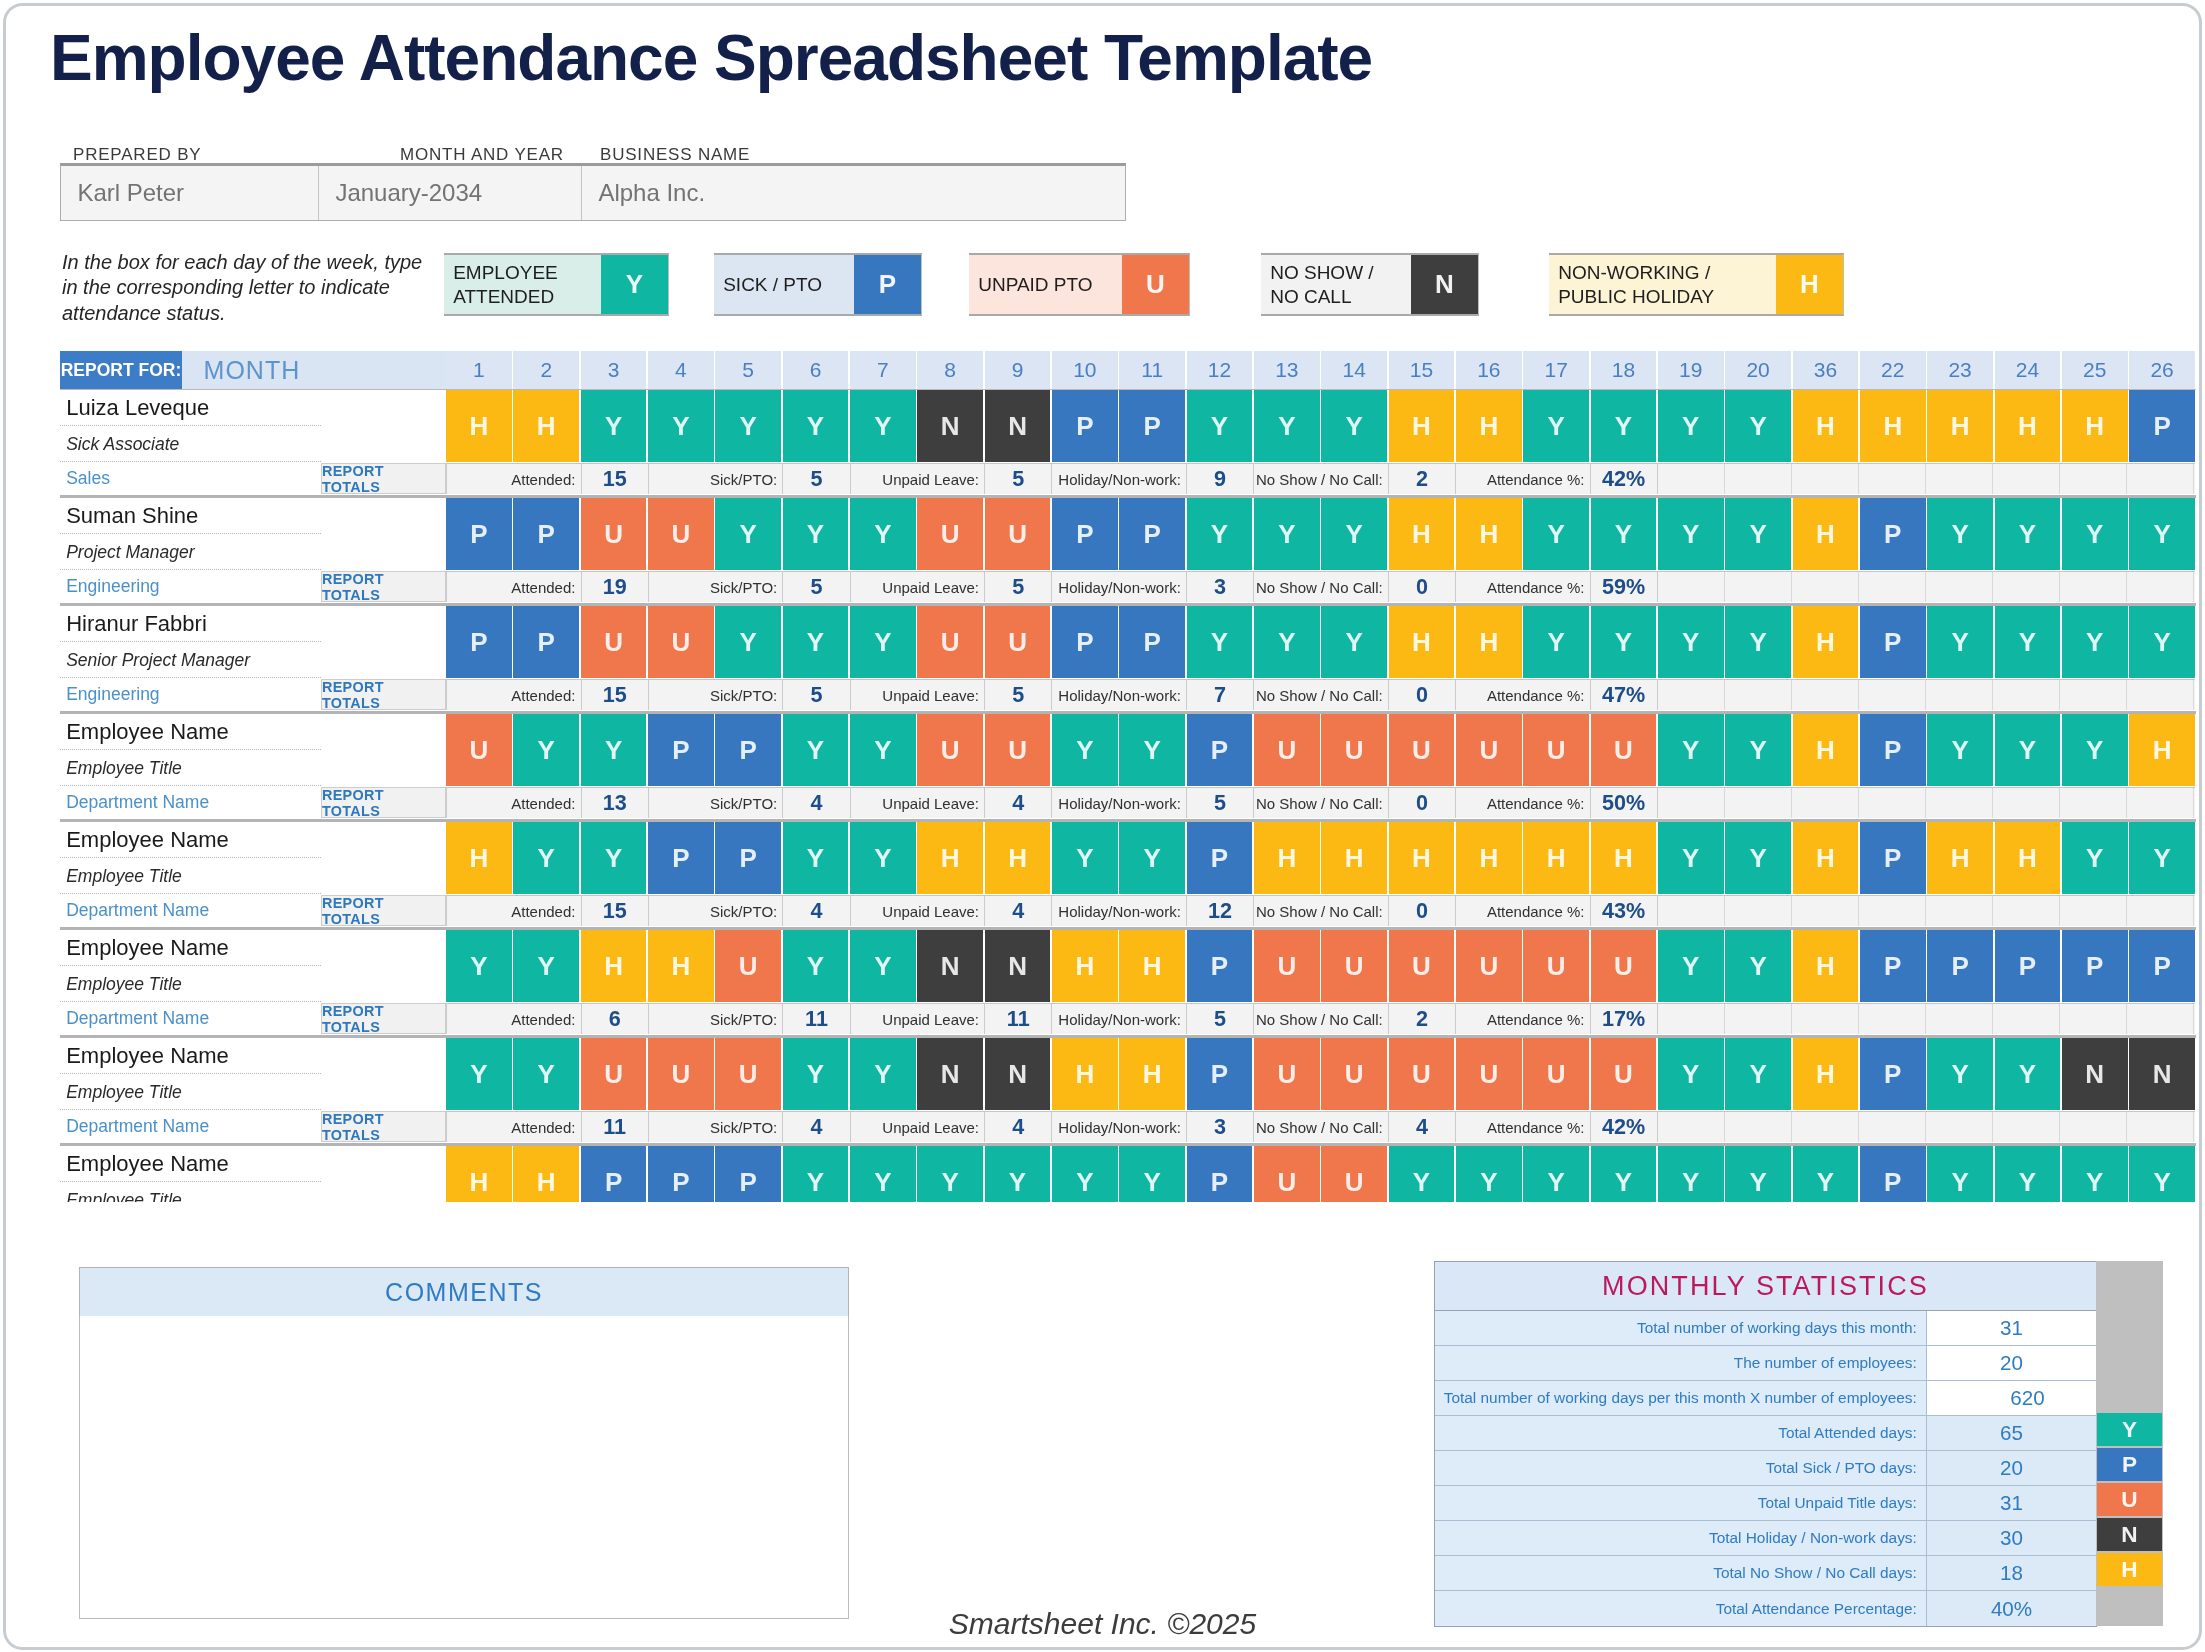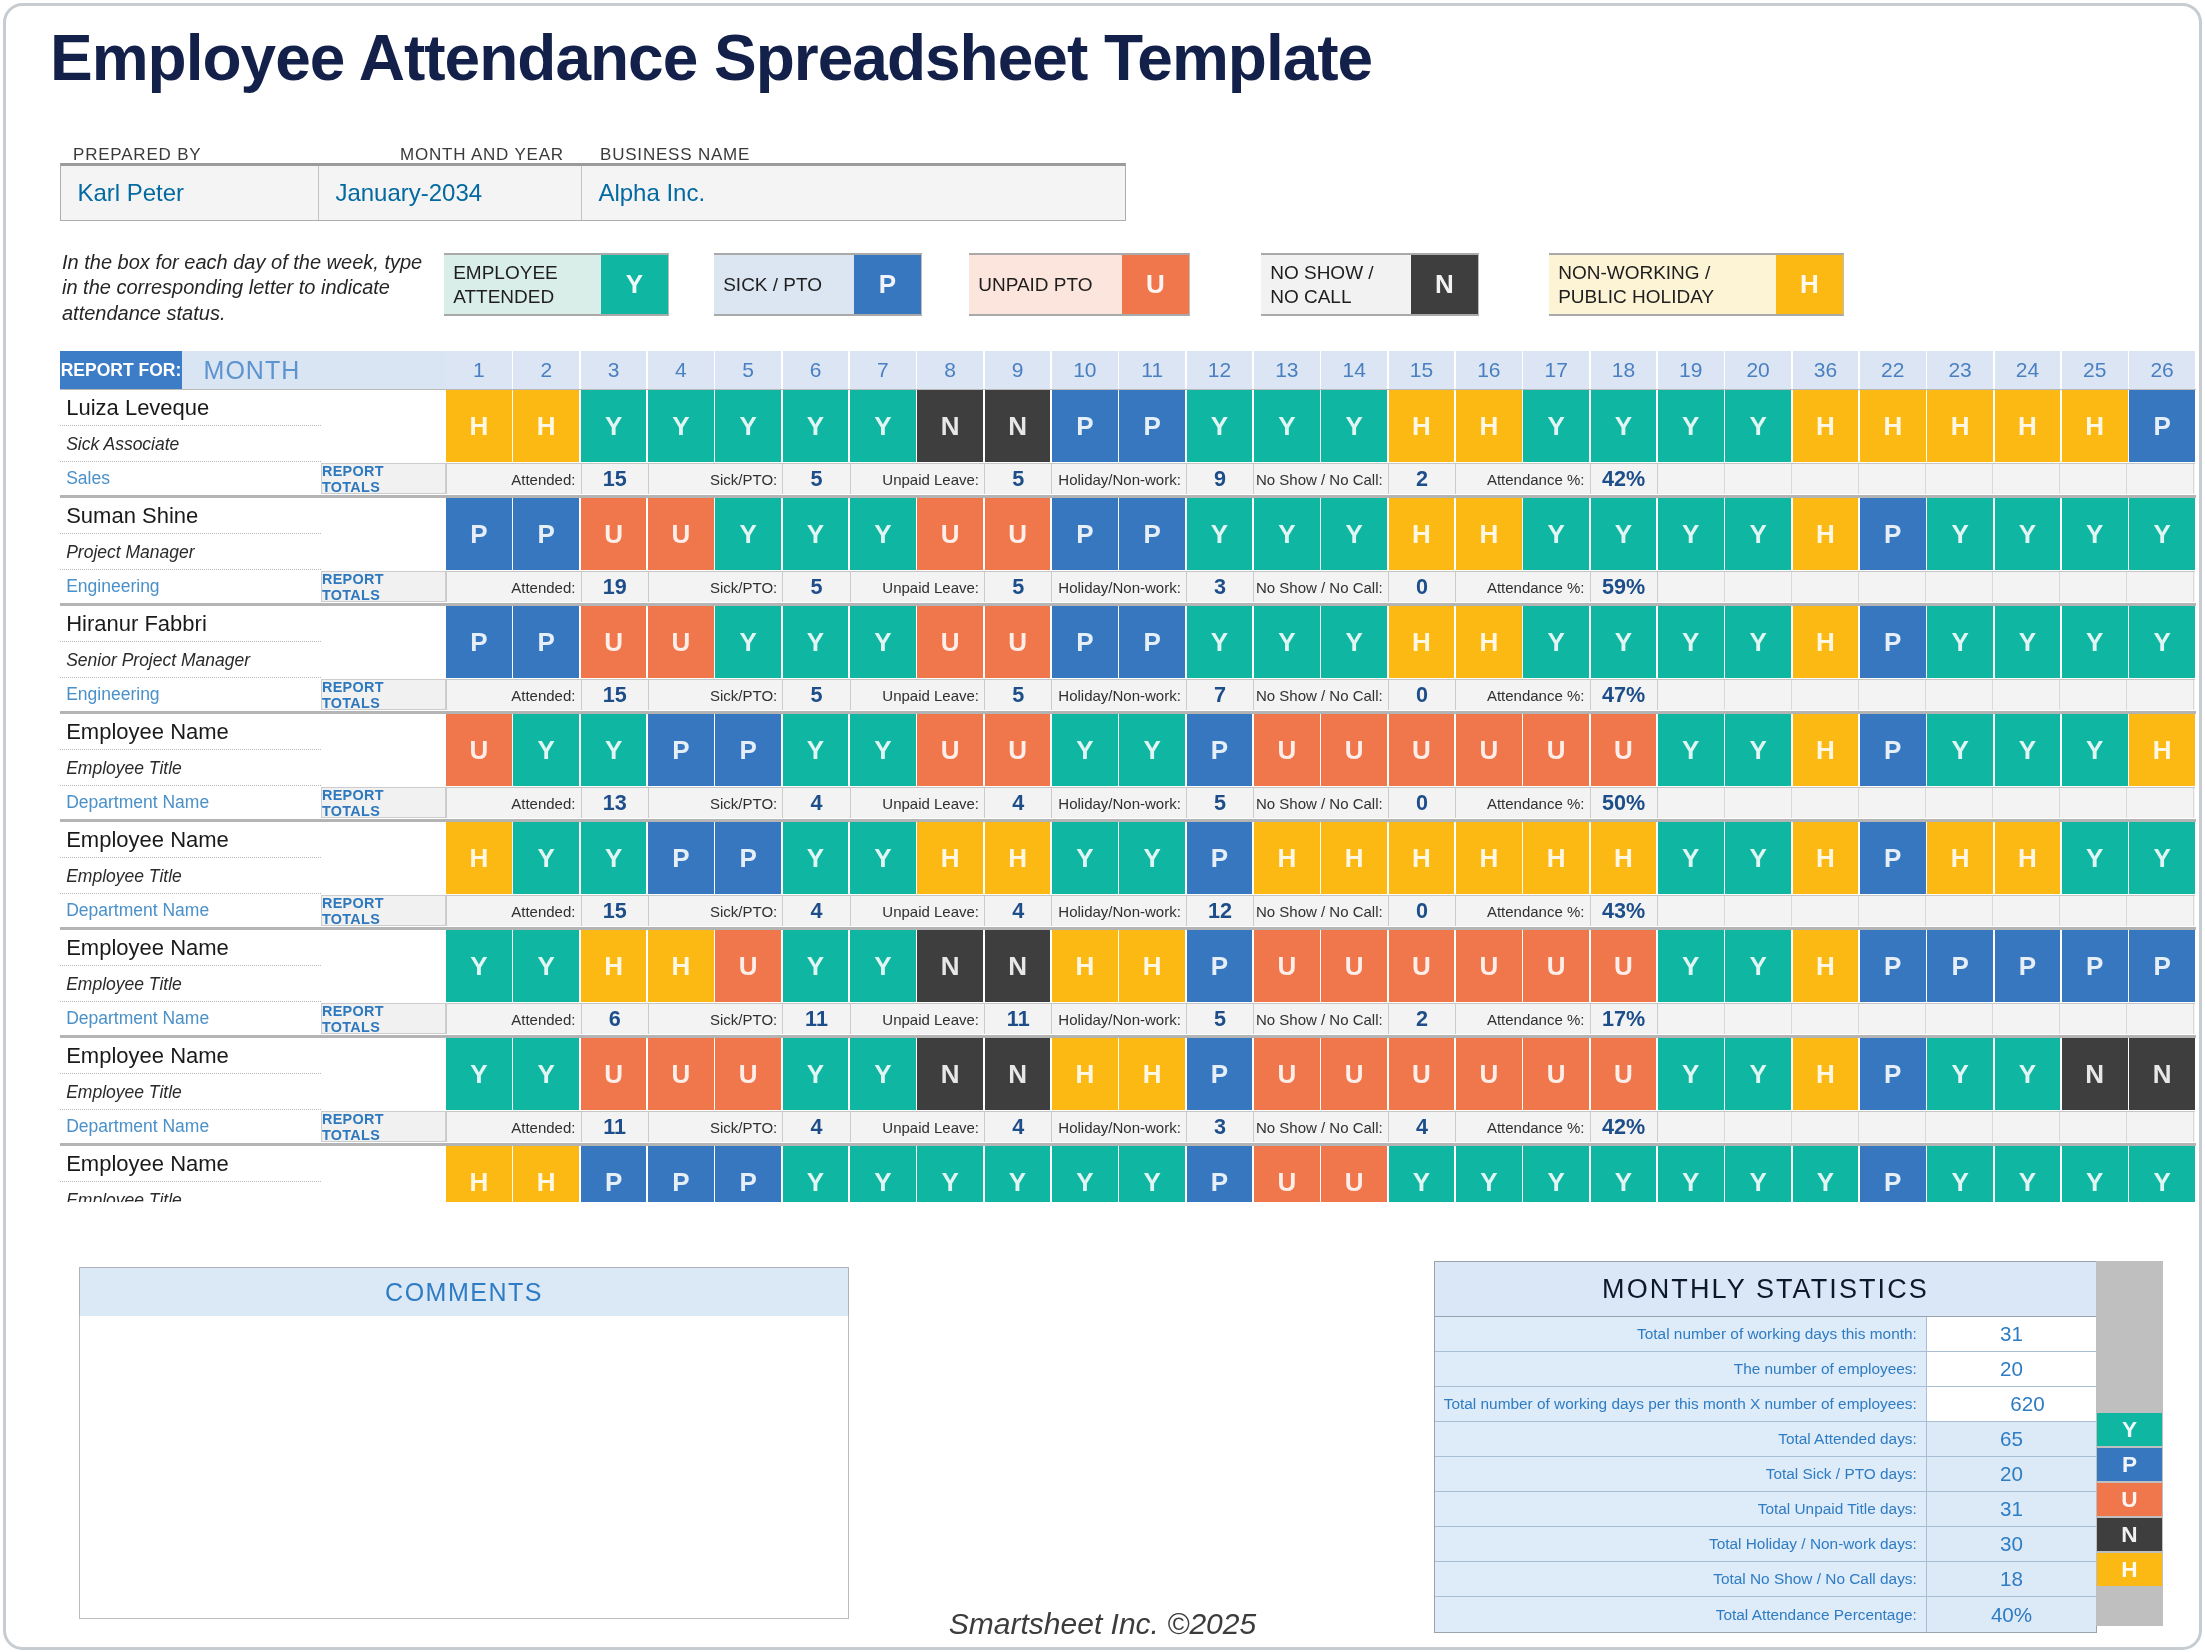--- a/index.html
+++ b/index.html
@@ -4,21 +4,21 @@
 <style>
   html,body{margin:0;padding:0;background:#ffffff;}
   body{width:2205px;height:1653px;position:relative;font-family:"Liberation Sans",sans-serif;overflow:hidden;}
   .page-border{position:absolute;inset:3.1px;border:3.6px solid #c7ccd1;border-radius:19.5px;pointer-events:none;z-index:50;}
 
   .title{position:absolute;left:50px;top:20.6px;font-size:64px;font-weight:800;color:#12204a;letter-spacing:-1px;white-space:nowrap;}
 
   .field-label{position:absolute;top:145px;font-size:17px;color:#3a3a3a;letter-spacing:0.8px;}
   #fl-0{left:73px;} #fl-1{left:372px;margin-left:28px;} #fl-2{left:600px;text-align:right;}
   .fields{position:absolute;left:60px;top:163px;width:1066px;height:58px;display:flex;background:#f4f4f4;border:1.5px solid #a9aeb3;border-top:3.1px solid #9b9b9b;box-sizing:border-box;}
-  .field-cell{box-sizing:border-box;border-right:1.5px solid #c3c3c3;display:flex;align-items:center;padding-left:16.4px;font-size:24px;color:#0369a1;}
+  .field-cell{box-sizing:border-box;border-right:1.5px solid #c3c3c3;display:flex;align-items:center;padding-left:16.4px;font-size:24px;color:#737373;}
   .field-cell:last-child{border-right:none;}
   #fc-0{width:258px;} #fc-1{width:263px;} #fc-2{flex:1;}
 
   .instruction{position:absolute;left:62px;top:250px;width:370px;font-size:20px;font-style:italic;color:#262626;line-height:1.27;}
 
   .legend-box{position:absolute;top:253px;height:63px;display:flex;box-sizing:border-box;border-top:2.1px solid #a9a9a9;border-bottom:2.1px solid #a9a9a9;border-right:1.5px solid #bdbdbd;}
   .legend-0{left:444px;width:225px;} .legend-1{left:714px;width:208px;}
   .legend-2{left:969px;width:221px;} .legend-3{left:1261px;width:218px;}
   .legend-4{left:1549px;width:295px;}
   .legend-label{flex:1;display:flex;align-items:center;padding:0 9.2px;font-size:19px;color:#1e1e1e;line-height:1.25;}
@@ -41,21 +41,21 @@
   .letter-cell{display:flex;align-items:center;justify-content:center;font-size:26px;font-weight:bold;color:rgba(255,255,255,.88);}
   .totals-strip{position:absolute;left:386px;top:73px;width:1749px;height:31px;display:grid;grid-template-columns:repeat(26,1fr);background:#f3f3f3;box-sizing:border-box;border-top:1px solid #c6c6c6;}
   .tot-label{grid-column:span 2;display:flex;align-items:center;justify-content:flex-end;padding-right:5.1px;font-size:15px;color:#303030;border-left:1px solid #cbcbcb;box-sizing:border-box;white-space:nowrap;overflow:hidden;}
   .tot-value{grid-column:span 1;display:flex;align-items:center;justify-content:center;font-size:21.6px;font-weight:bold;color:#1d4e89;border-left:1px solid #cbcbcb;box-sizing:border-box;}
   .tot-filler{grid-column:span 8;background:repeating-linear-gradient(to right,#f3f3f3 0,#f3f3f3 66px,#d9d9d9 66px,#d9d9d9 67px);border-left:1px solid #cbcbcb;}
 
   .comments-header{position:absolute;left:79px;top:1267px;width:770px;height:50px;background:#dbe8f5;border:1.5px solid #aeb4ba;box-sizing:border-box;display:flex;align-items:center;justify-content:center;font-size:25px;letter-spacing:1.5px;color:#2e7cc3;}
   .comments-body{position:absolute;left:79px;top:1316px;width:770px;height:303px;background:#ffffff;border:1.5px solid #b8bdc2;border-top:none;box-sizing:border-box;}
 
   .stats-panel{position:absolute;left:1434px;top:1261px;width:663px;}
-  .stats-header{height:56px;background:#d9e7f6;border:1.5px solid #98a3ad;box-sizing:border-box;display:flex;align-items:center;justify-content:center;font-size:27px;letter-spacing:2.1px;color:#0f172a;}
+  .stats-header{height:50px;background:#d9e7f6;border:1.5px solid #98a3ad;box-sizing:border-box;display:flex;align-items:center;justify-content:center;font-size:27px;letter-spacing:2.1px;color:#be185d;}
   .stats-rows{border:1.5px solid #98a3ad;border-top:none;box-sizing:border-box;}
   .stat-row{height:35px;display:flex;border-bottom:1px solid #a9bdd3;box-sizing:border-box;}
   .stat-row:last-child{border-bottom:none;}
   .stat-label{flex:1;background:#deebf8;display:flex;align-items:center;justify-content:flex-end;padding-right:9.2px;font-size:15.4px;color:#2e7cc3;text-align:right;}
   .stat-value{width:170px;display:flex;align-items:center;justify-content:center;font-size:20.6px;color:#2e7cc3;border-left:1px solid #a9bdd3;box-sizing:border-box;}
   .chips-strip{position:absolute;left:2096px;top:1261px;width:67px;height:365px;background:#bfbfbf;}
   .stat-chip{position:absolute;left:1px;width:65px;height:33px;display:flex;align-items:center;justify-content:center;font-size:22.6px;font-weight:bold;color:rgba(255,255,255,.93);}
 
   .footer{position:absolute;left:0;top:1607px;width:2205px;text-align:center;font-size:30px;font-style:italic;color:#3c3c3c;}
 </style>

